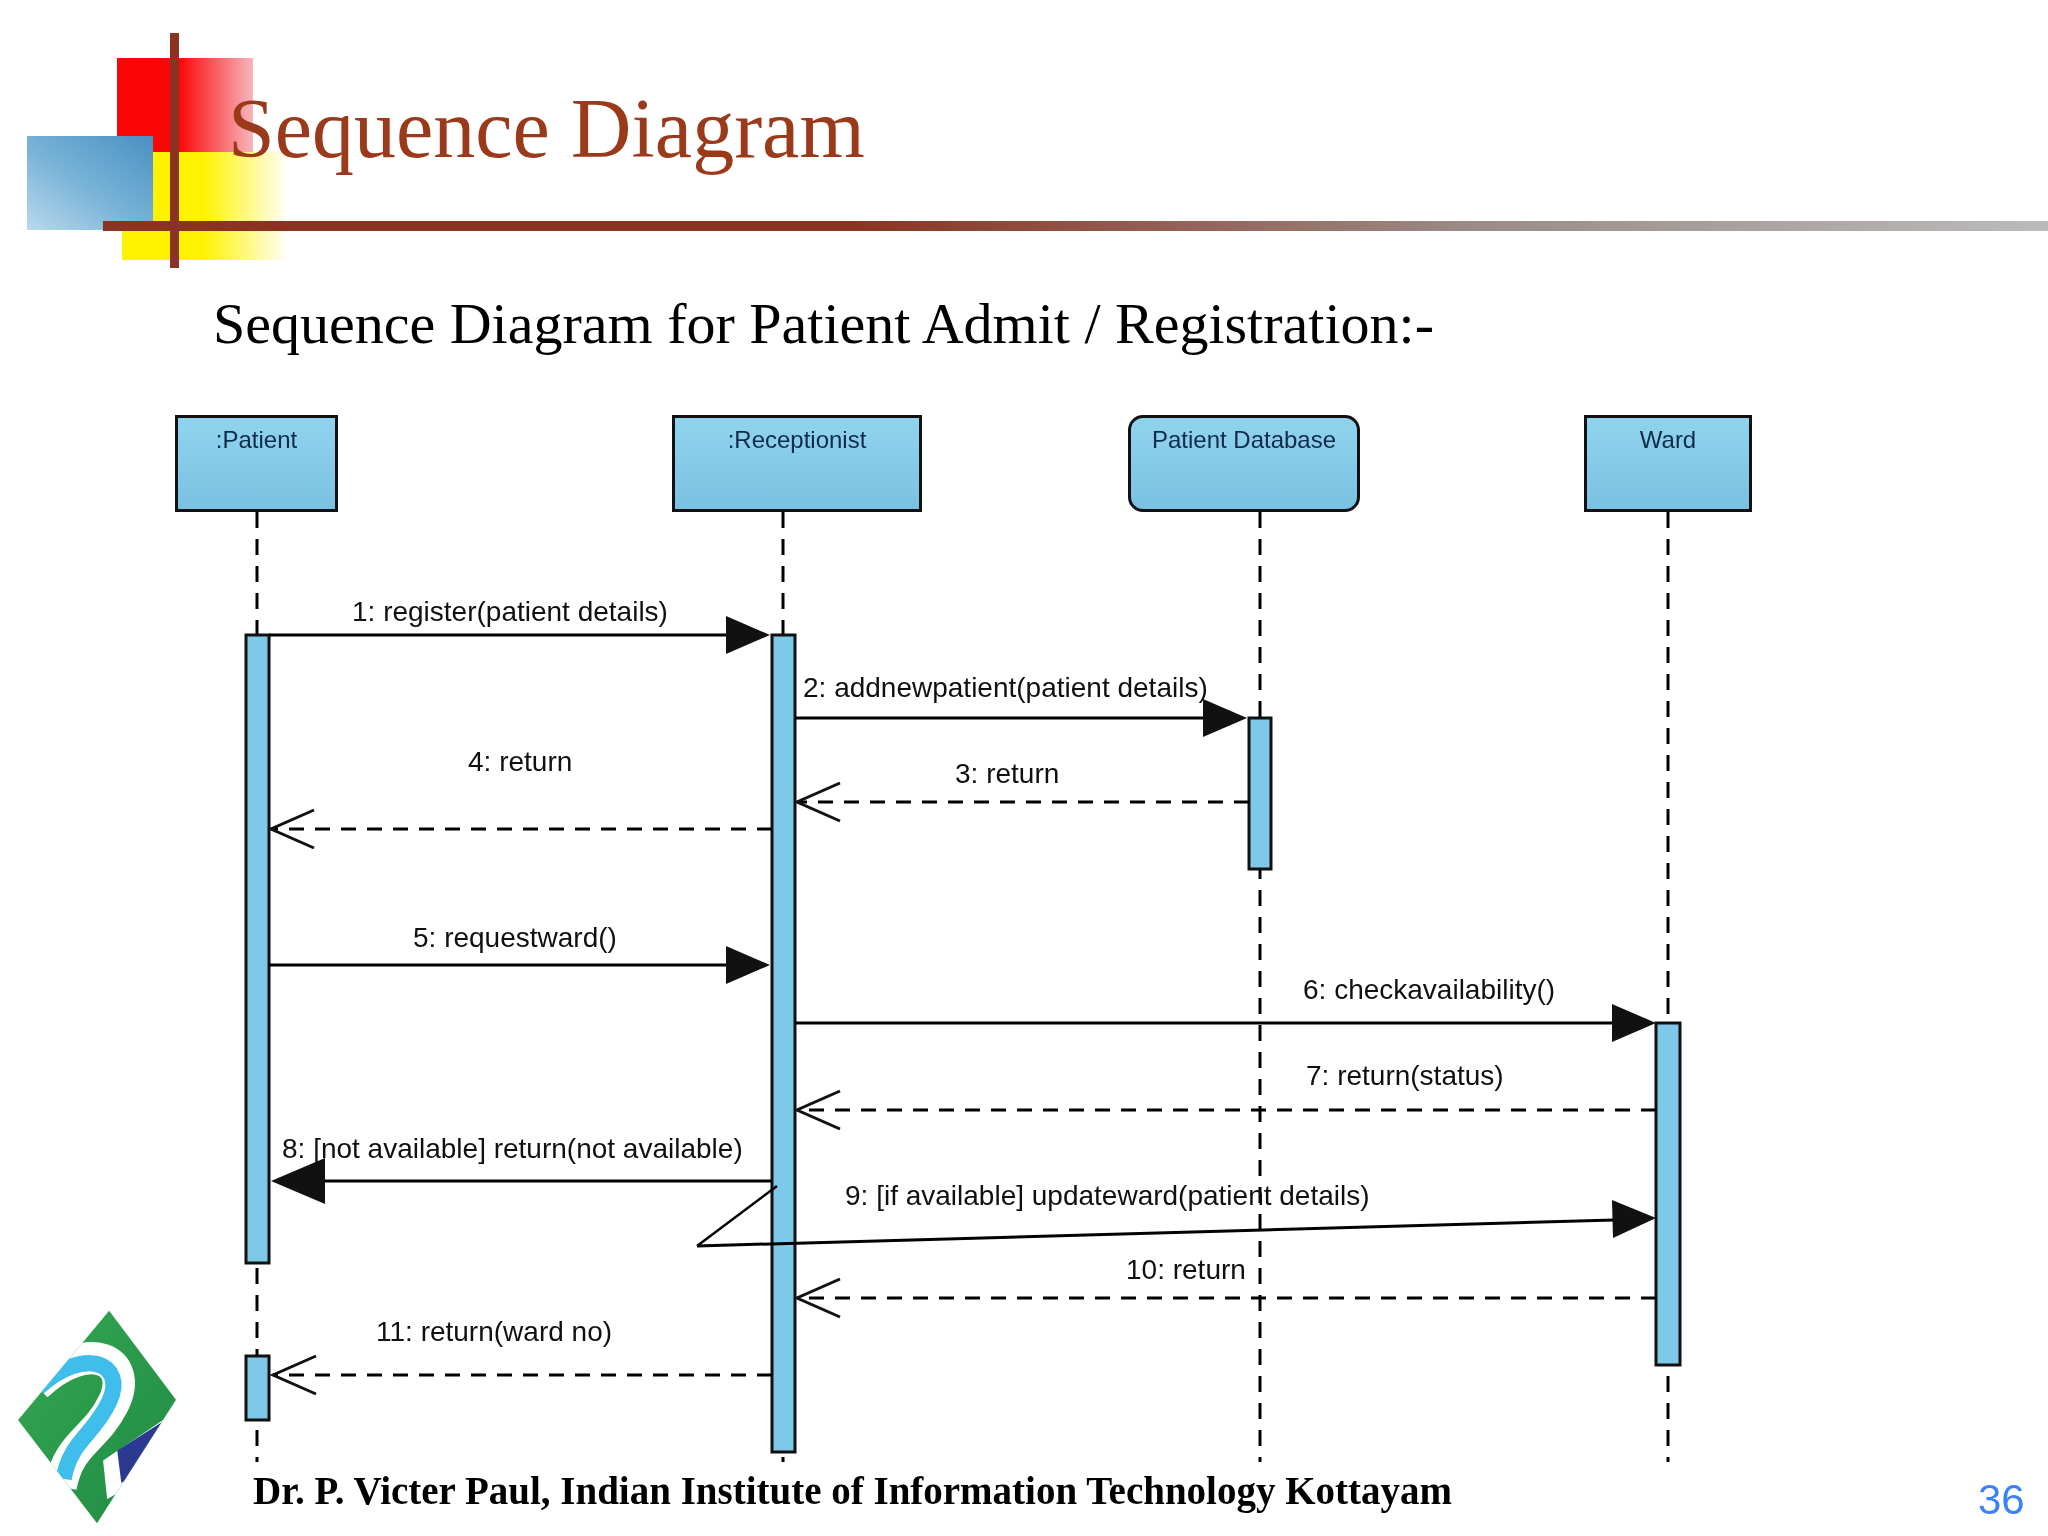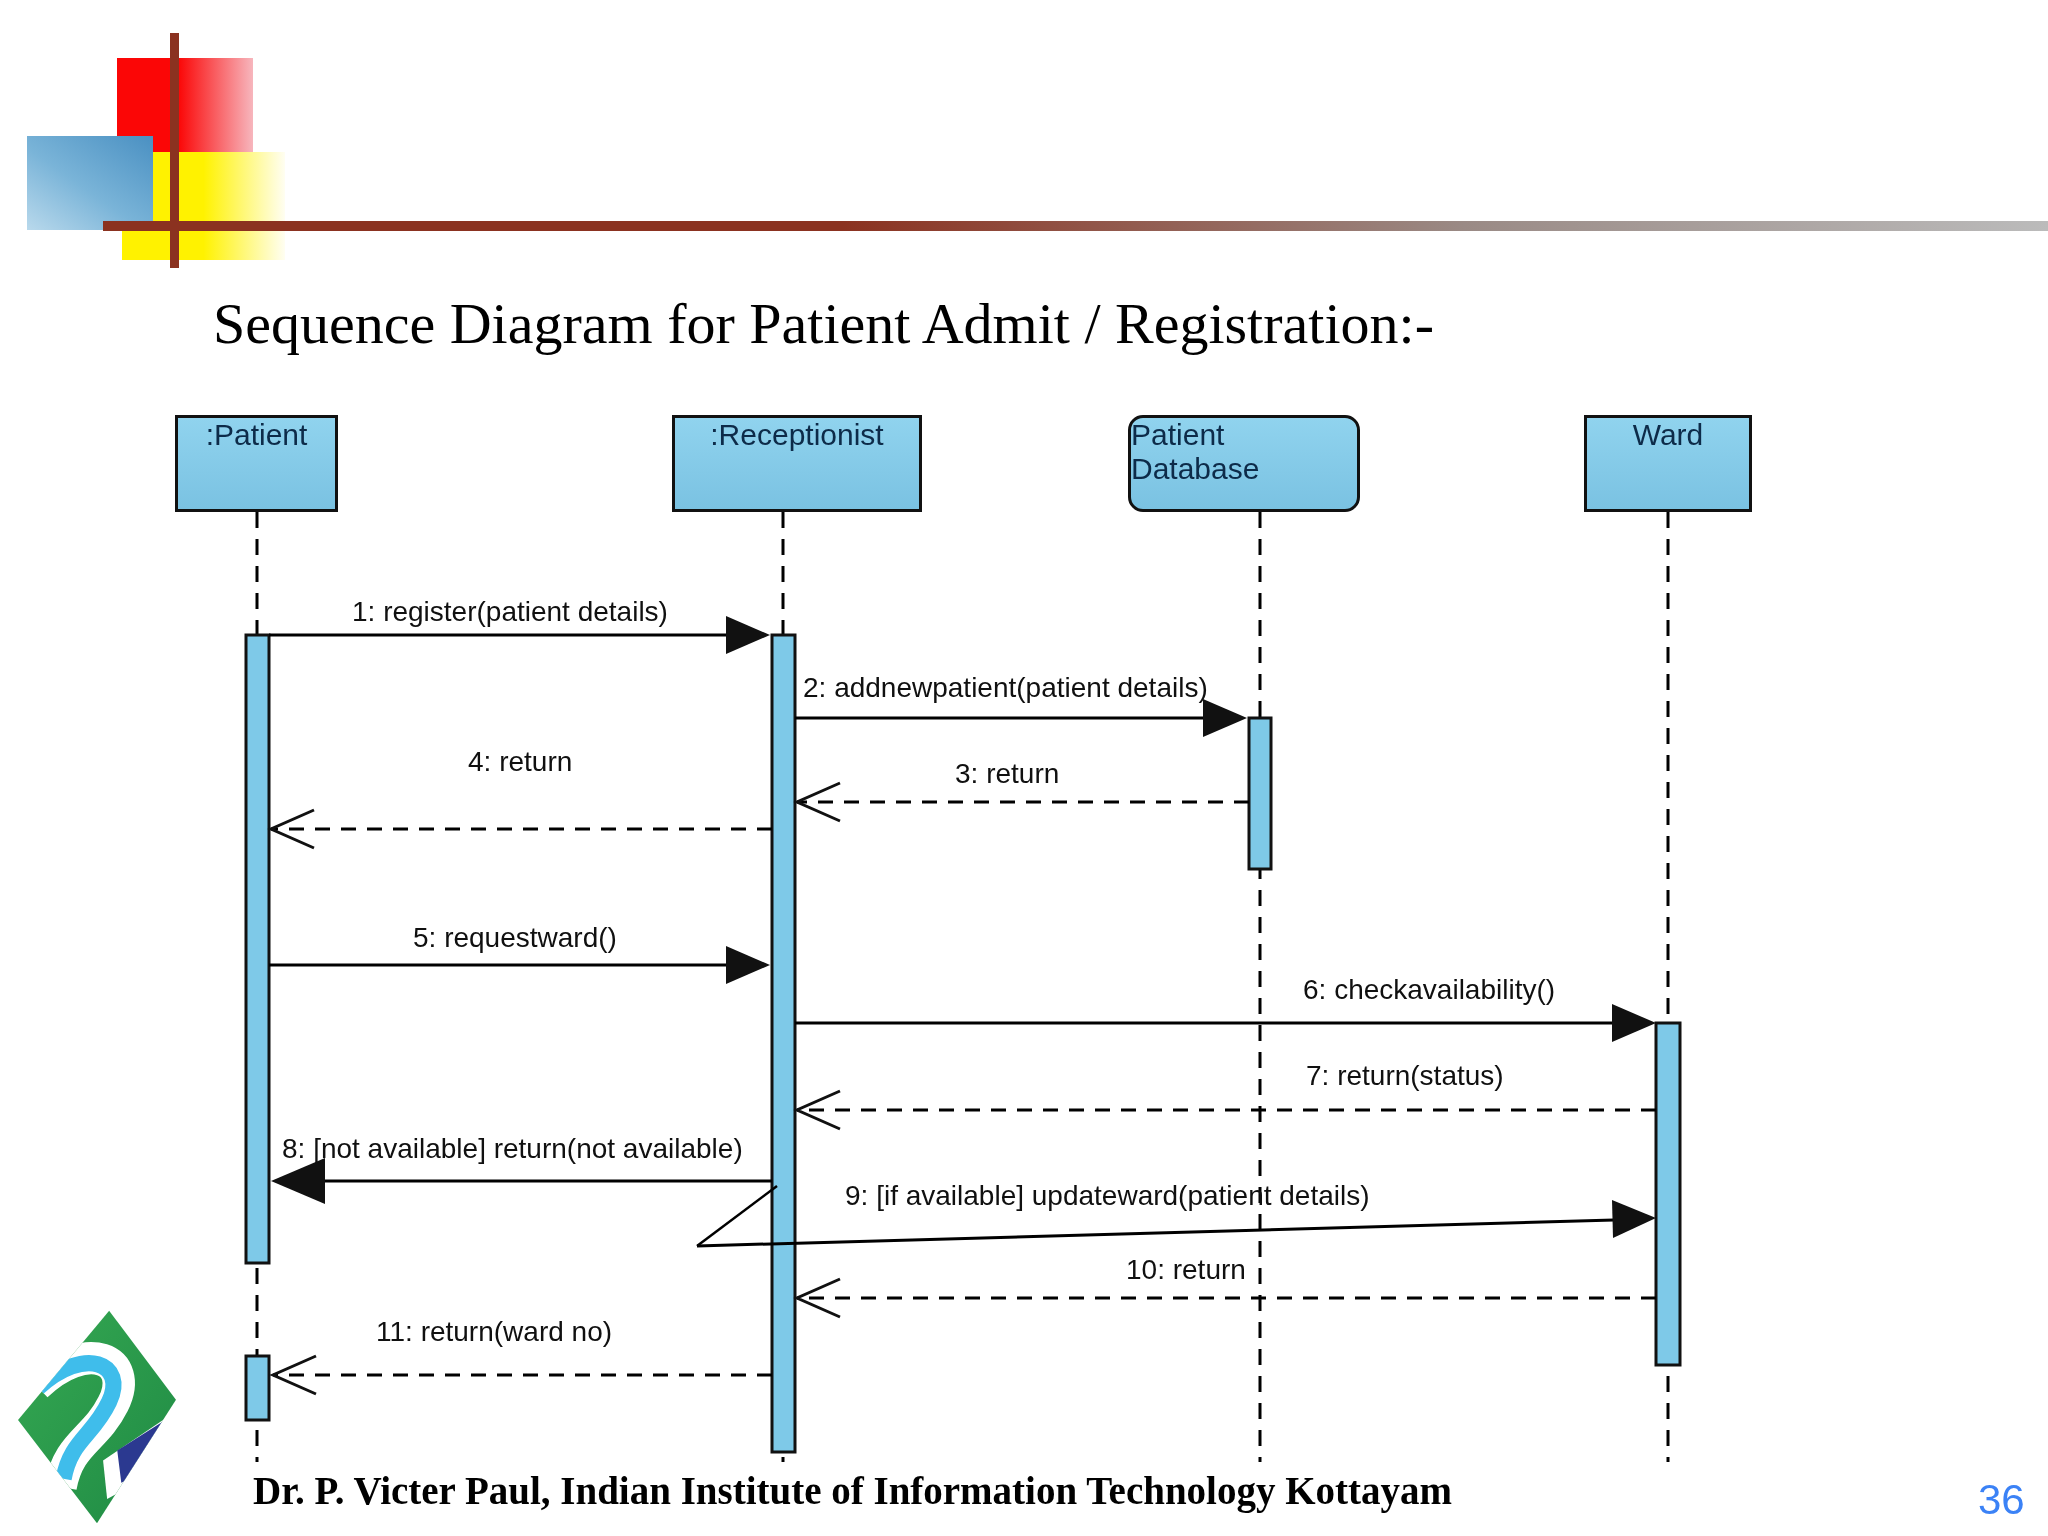--- a/index.html
+++ b/index.html
@@ -21,39 +21,40 @@
   .subtitle{position:absolute;left:213px;top:290px;font-family:"Liberation Serif",serif;
     font-size:58px;color:#000;white-space:nowrap;}
   
   .watermark{position:absolute;left:130px;top:416px;font-size:28px;letter-spacing:1.5px;
     color:#a9a9a9;white-space:nowrap;z-index:6;}
   
   .diagram-svg{position:absolute;left:0;top:0;width:2048px;height:1536px;z-index:1;}
   .head-box{position:absolute;top:415px;height:97px;box-sizing:border-box;
     background:linear-gradient(180deg,#90d3ee 0%,#7ac2e2 100%);
     border:3px solid #111;display:flex;justify-content:center;align-items:flex-start;
-    padding-top:0;font-size:30px;color:#0d2b49;z-index:2;}
+    padding-top:8px;font-size:24px;color:#0d2b49;z-index:2;}
   .msg-label{position:absolute;font-size:28px;color:#101010;white-space:nowrap;z-index:3;text-align:center;}
   
   .footer-credit{position:absolute;left:253px;top:1468px;font-family:"Liberation Serif",serif;
     font-weight:bold;font-size:39px;color:#000;white-space:nowrap;z-index:4;}
   .page-number{position:absolute;left:1978px;top:1476px;font-size:42px;color:#3b82f6;z-index:4;}
   .logo{position:absolute;left:16px;top:1306px;width:162px;height:224px;z-index:4;}
 </style>
 </head>
 <body>
 
 <div class="slide">
 
   <div class="deco-red"></div>
   <div class="deco-yellow"></div>
   <div class="deco-blue"></div>
   <div class="deco-vline"></div>
   <div class="deco-hrule"></div>
 
+  <div class="title">Sequence Diagram</div>
   <div class="subtitle">Sequence Diagram for Patient Admit / Registration:-</div>
 
 
   <svg class="diagram-svg" viewBox="0 0 2048 1536">
 
     <line x1="257" y1="512" x2="257" y2="1462" stroke="#000" stroke-width="3" stroke-dasharray="16 11"></line>
     <line x1="783" y1="512" x2="783" y2="1462" stroke="#000" stroke-width="3" stroke-dasharray="16 11"></line>
     <line x1="1260" y1="512" x2="1260" y2="1462" stroke="#000" stroke-width="3" stroke-dasharray="16 11"></line>
     <line x1="1668" y1="512" x2="1668" y2="1462" stroke="#000" stroke-width="3" stroke-dasharray="16 11"></line>
 

